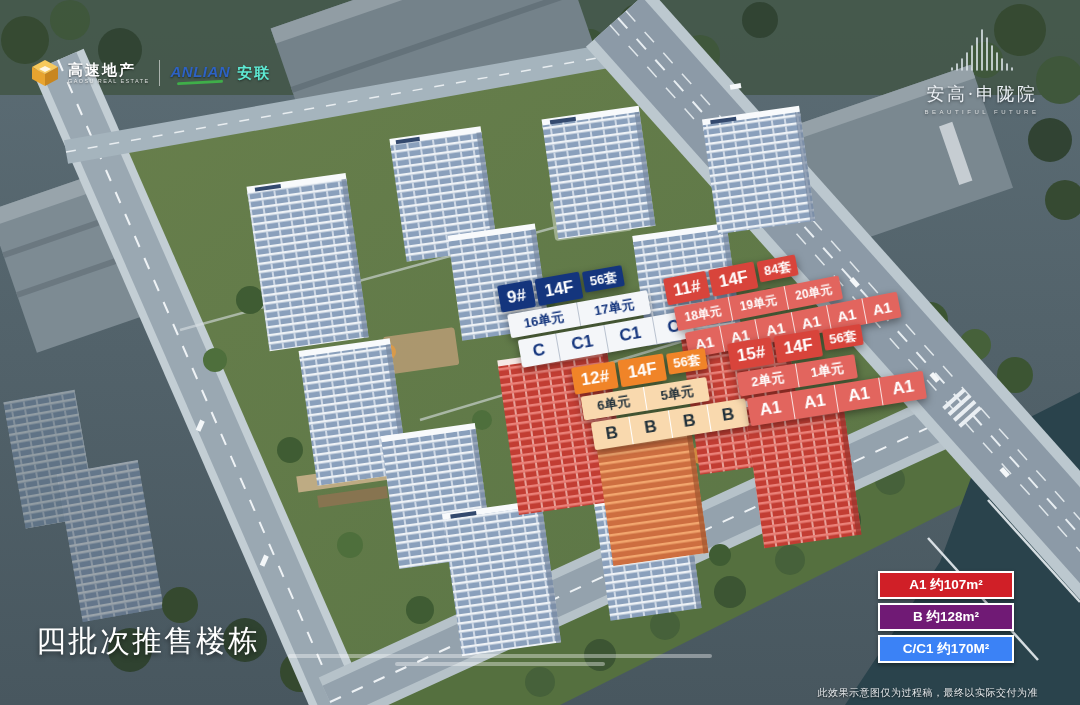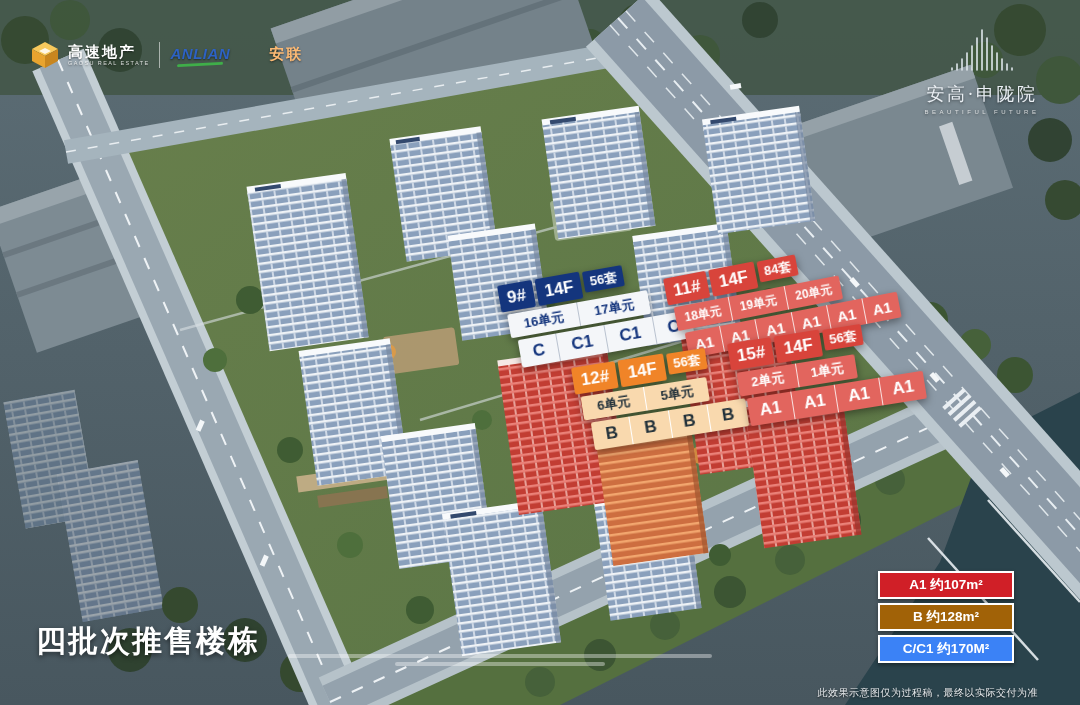--- a/index.html
+++ b/index.html
@@ -40,41 +40,41 @@
   
   .legend{position:absolute;right:66px;top:571px;width:136px;}
   .legend-box{height:24px;margin-bottom:4px;border:2px solid #fff;
               display:flex;align-items:center;justify-content:center;
               color:#fff;font-size:13.5px;font-weight:bold;
               box-shadow:0 2px 4px rgba(0,0,0,.4);}
 
   .disclaimer{position:absolute;right:42px;top:686px;font-size:10px;
               color:#e8ebee;letter-spacing:.5px;text-shadow:0 1px 2px rgba(0,0,0,.7);}
 
-  .batch-title{position:absolute;left:36px;top:621px;font-size:30px;font-weight:bold;
+  .batch-title{position:absolute;left:36px;top:621px;font-size:30px;font-weight:normal;
                font-family:"Liberation Serif","DejaVu Serif",serif;color:#fff;
                letter-spacing:2px;text-shadow:0 2px 5px rgba(0,0,0,.55);}
 
   .watermark{position:absolute;right:2px;bottom:1px;font-size:30px;font-weight:900;
              color:#fff;letter-spacing:1px;-webkit-text-stroke:1.6px #000;
              text-shadow:0 0 3px #000,0 2px 3px rgba(0,0,0,.8);}
 
   
-  .brand-left{position:absolute;left:30px;top:40px;display:flex;align-items:center;
+  .brand-left{position:absolute;left:30px;top:58px;display:flex;align-items:center;
               text-shadow:0 1px 2px rgba(0,0,0,.5);}
   .brand-left .txtcol{margin-left:8px;}
   .brand-name-cn{font-size:15px;font-weight:bold;color:#fff;letter-spacing:2px;line-height:1.1;}
   .brand-name-en{font-size:5.5px;color:rgba(255,255,255,.8);letter-spacing:1.4px;}
   .brand-divider{width:1px;height:26px;background:rgba(255,255,255,.55);margin:0 10px;}
-  .partner{display:flex;gap:32px;}
+  .partner{display:flex;align-items:center;}
   .partner-en-wrap{display:flex;flex-direction:column;align-items:center;}
   .partner-en{font-size:15px;font-weight:900;font-style:italic;color:#2d62c4;letter-spacing:.5px;}
   .partner-swoosh{width:46px;height:2.5px;background:#3fae49;border-radius:2px;margin-top:1px;
                   transform:rotate(-3deg);}
-  .partner-cn{font-size:15px;font-weight:bold;color:#fdba74;letter-spacing:2px;margin-left:7px;}
+  .partner-cn{font-size:15px;font-weight:bold;color:#5eead4;letter-spacing:2px;margin-left:7px;}
 
   .brand-right{position:absolute;right:18px;top:26px;width:160px;text-align:center;
                text-shadow:0 1px 3px rgba(0,0,0,.5);}
   .brand-right .crown{display:block;margin:0 auto 4px;}
   .estate-name{font-size:18px;color:#e9eef3;letter-spacing:2.5px;
                font-family:Liberation Serif, serif;}
   .estate-tagline{font-size:6px;color:rgba(255,255,255,.75);letter-spacing:3.5px;margin-top:3px;}
 
   .fine-print{position:absolute;left:288px;top:654px;width:424px;opacity:.5;filter:blur(.4px);}
   .fine-print .fp1{height:4px;background:rgba(255,255,255,.75);border-radius:2px;}
@@ -451,21 +451,21 @@
     <div class="lbl-row lbl-types">
         <div class="cell">A1</div>
         <div class="cell">A1</div>
         <div class="cell">A1</div>
         <div class="cell">A1</div>
       </div>
   </div>
 
   <div class="legend">
     <div class="legend-box" style="background-color: rgb(208, 31, 39);">A1 约107m²</div>
-    <div class="legend-box" style="background-color: #a16207;">B 约128m²</div>
+    <div class="legend-box" style="background-color: #701a75;">B 约128m²</div>
     <div class="legend-box" style="background-color: #3b82f6;">C/C1 约170M²</div>
   </div>
 
   <div class="batch-title">四批次推售楼栋</div>
   <div class="fine-print">
     <div class="fp1"></div>
       <div class="fp2"></div>
   </div>
   <div class="disclaimer">此效果示意图仅为过程稿，最终以实际交付为准</div>
 

